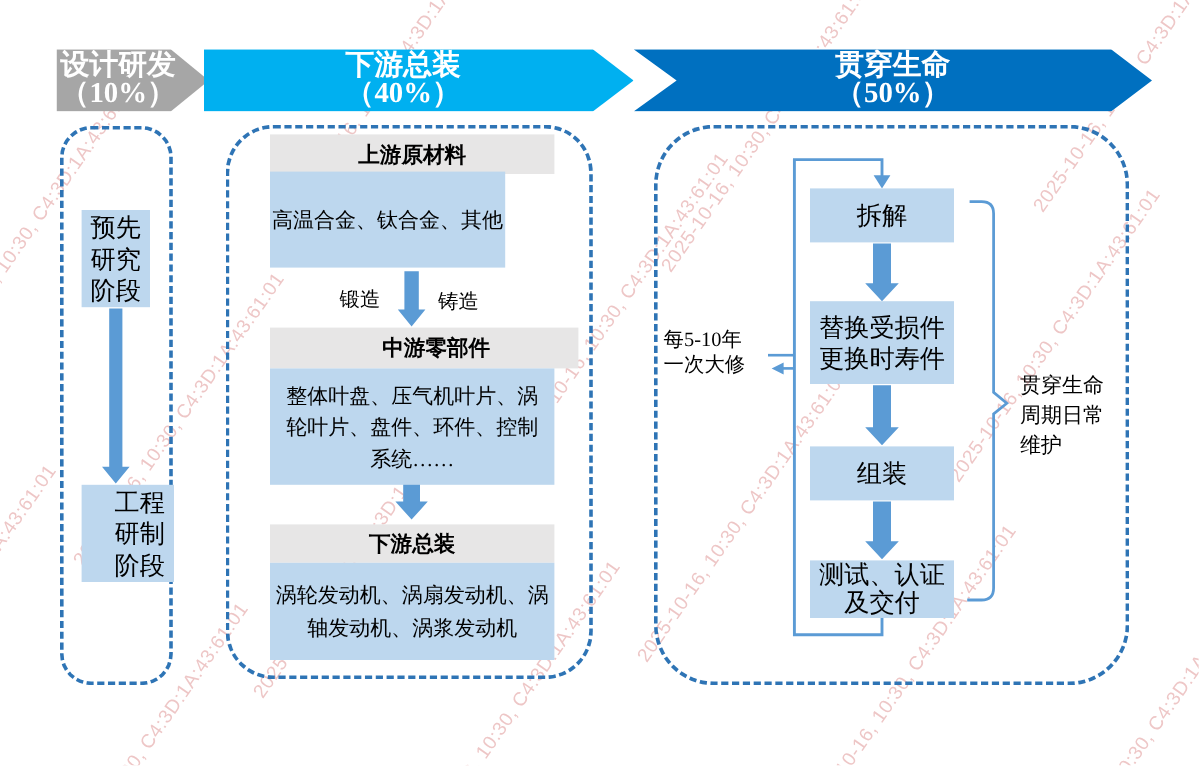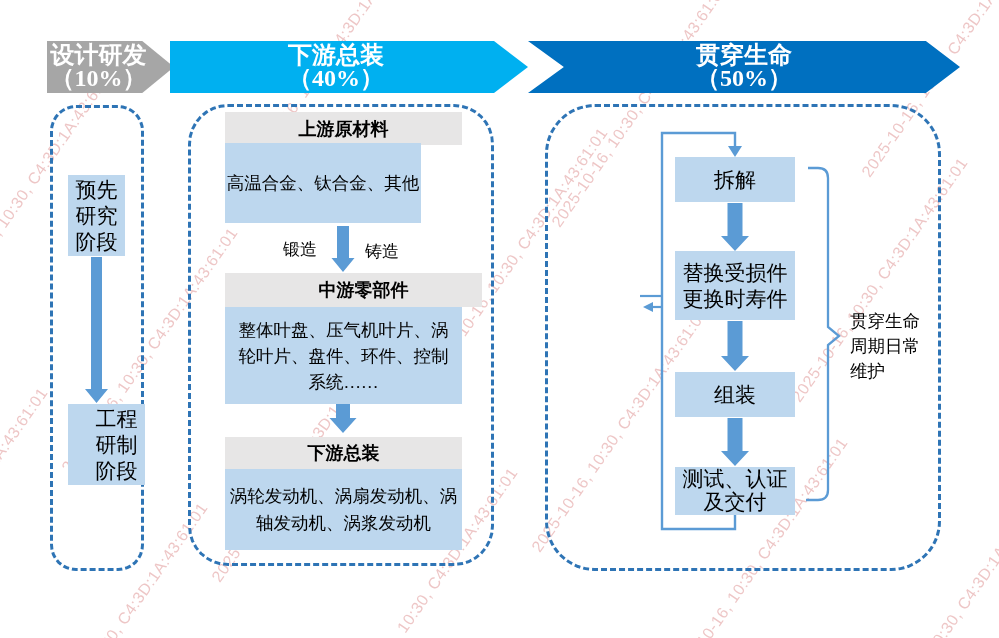--- a/index.html
+++ b/index.html
@@ -127,20 +127,22 @@
   <div class="bluebox" id="box-midstream">整体叶盘、压气机叶片、涡轮叶片、盘件、环件、控制系统……</div>
   <div class="grayhdr" id="hdr-downstream">下游总装</div>
   <div class="bluebox" id="box-downstream">涡轮发动机、涡扇发动机、涡轴发动机、涡浆发动机</div>
 
   <div class="bluebox pre" id="step-disassemble">拆解</div>
   <div class="bluebox pre" id="step-replace">替换受损件
 更换时寿件</div>
   <div class="bluebox pre" id="step-assemble">组装</div>
   <div class="bluebox pre" id="step-test">测试、认证
 及交付</div>
+  <div class="lbl pre" id="lbl-overhaul">每5-10年
+一次大修</div>
   <div class="lbl pre" id="lbl-bracket">贯穿生命
 周期日常
 维护</div>
 
   <svg id="connectors" width="999" height="638" viewBox="0 0 999 638">
 
     <path fill="#5b9bd5" d="M91,257 L91,389 L85,389 L96.5,403 L108,389 L102,389 L102,257 Z"></path>
 
     <path fill="#5b9bd5" d="M337,226 L337,258 L331.5,258 L343,272 L354.5,258 L349,258 L349,226 Z"></path>
 

